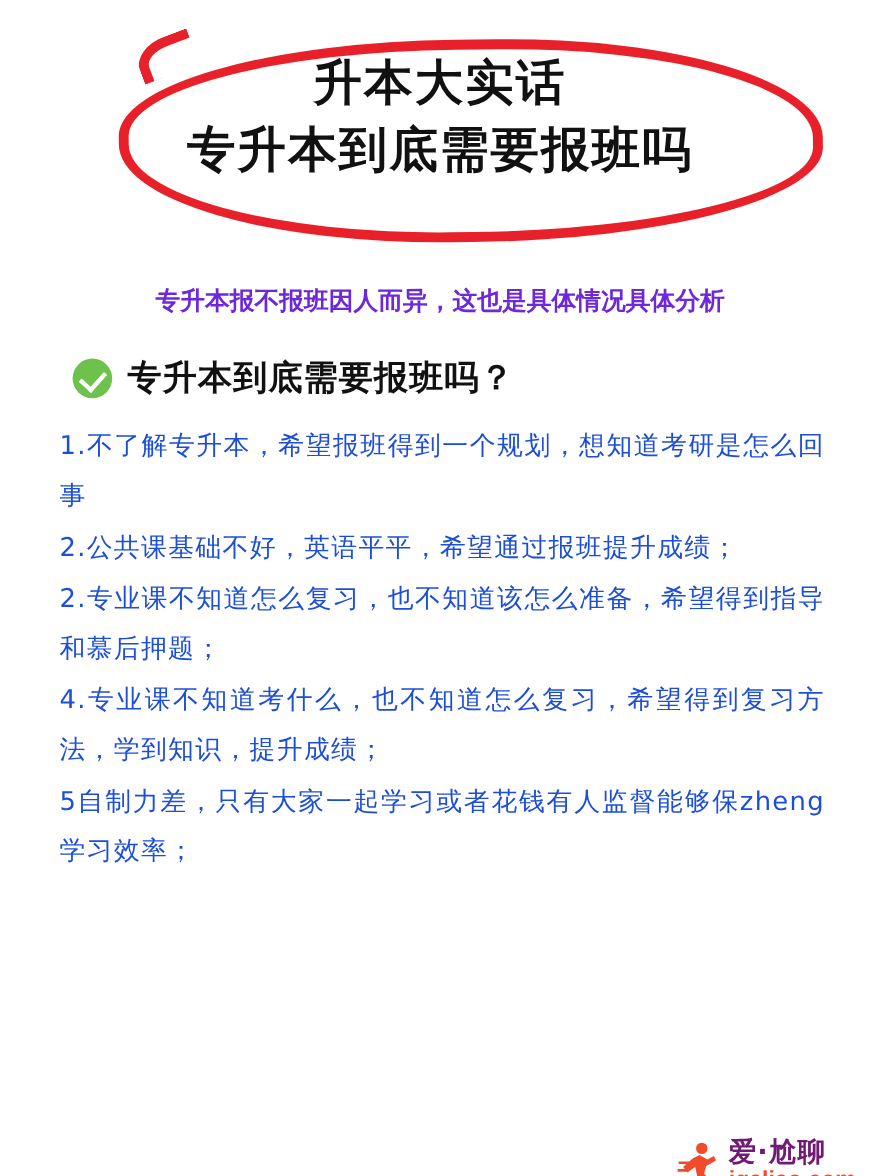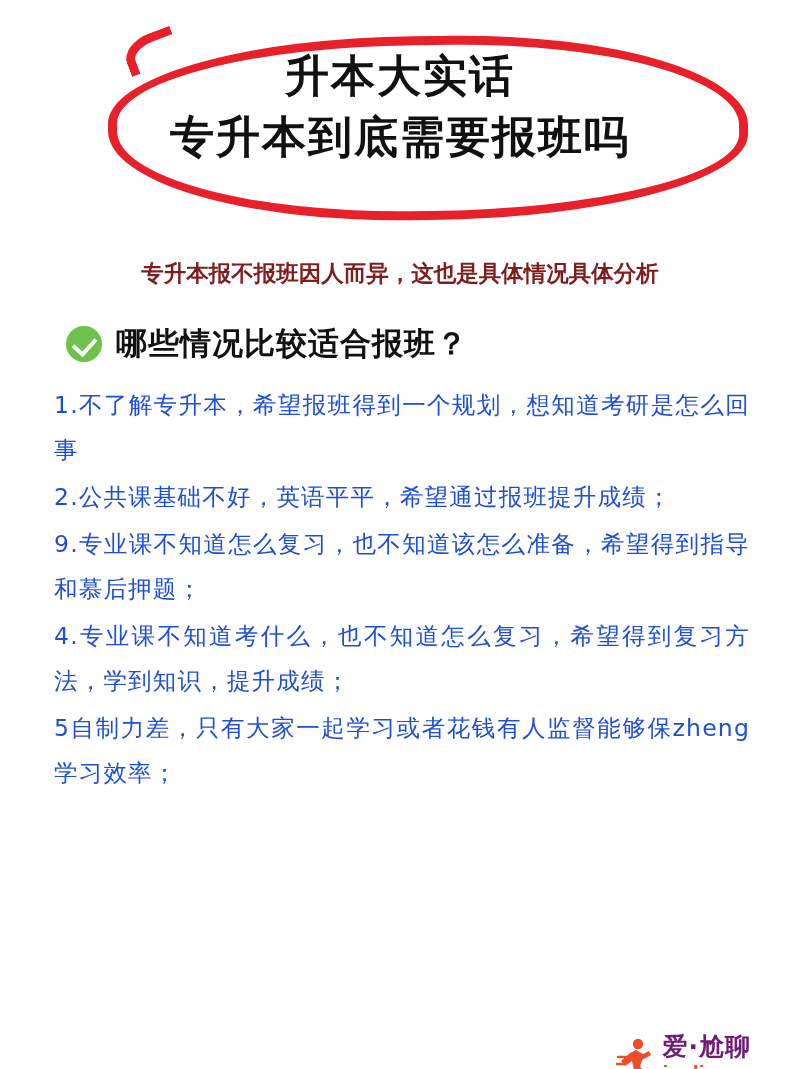--- a/index.html
+++ b/index.html
@@ -65,21 +65,21 @@
     color: #111111;
     letter-spacing: 2px;
     text-align: center;
   }
   .title-1 { font-size: 44px; line-height: 60px; }
   .title-2 { font-size: 44px; line-height: 62px; }
 
   
   .subtitle {
     text-align: center;
-    color: #7f1d1d;
+    color: #6d28d9;
     font-family: Liberation Mono, monospace;
     font-weight: bold;
     font-size: 22.5px;
     letter-spacing: 0px;
     margin-top: 30px;
   }
 
   
   .section-head {
     display: flex;
@@ -177,27 +177,27 @@
     <div class="title-lines">
       <div class="title-1">升本大实话</div>
       <div class="title-2">专升本到底需要报班吗</div>
     </div>
   </div>
 
   <div class="subtitle">专升本报不报班因人而异，这也是具体情况具体分析</div>
 
   <div class="section-head">
     <span class="check-icon"></span>
-    <span class="section-title">哪些情况比较适合报班？</span>
+    <span class="section-title">专升本到底需要报班吗？</span>
   </div>
 
   <div class="body-list">
     <div class="body-item">1.不了解专升本，希望报班得到一个规划，想知道考研是怎么回事</div>
     <div class="body-item">2.公共课基础不好，英语平平，希望通过报班提升成绩；</div>
-    <div class="body-item">9.专业课不知道怎么复习，也不知道该怎么准备，希望得到指导和慕后押题；</div>
+    <div class="body-item">2.专业课不知道怎么复习，也不知道该怎么准备，希望得到指导和慕后押题；</div>
     <div class="body-item">4.专业课不知道考什么，也不知道怎么复习，希望得到复习方法，学到知识，提升成绩；</div>
     <div class="body-item">5自制力差，只有大家一起学习或者花钱有人监督能够保zheng学习效率；</div>
   </div>
 
   <div class="watermark">
     <span class="wm-mark">
       <svg width="40" height="44" viewBox="0 0 40 44">
         <circle cx="22" cy="7" r="5.2" fill="#f04b2a"></circle>
         <path d="M20 13 L27 17 L33 14 L35 18 L26 23 L24 30 L31 37 L27 41 L18 33 L16 24 L9 29 L5 24 L14 16 Z" fill="#f04b2a"></path>
         <path d="M2 20 L12 20" stroke="#f04b2a" stroke-width="2.4" stroke-linecap="round"></path>

